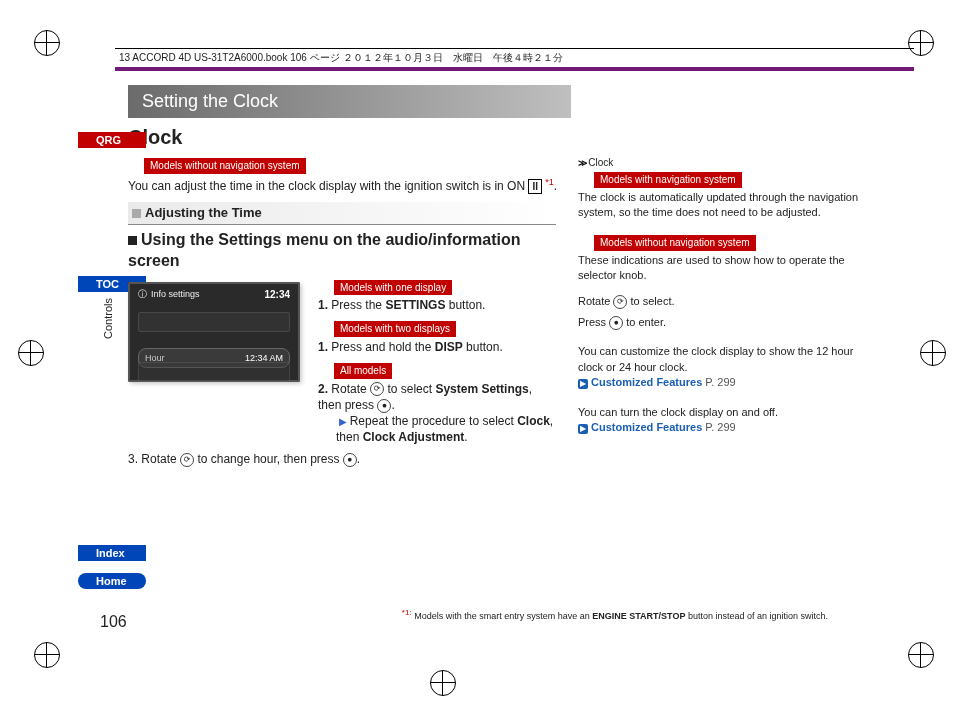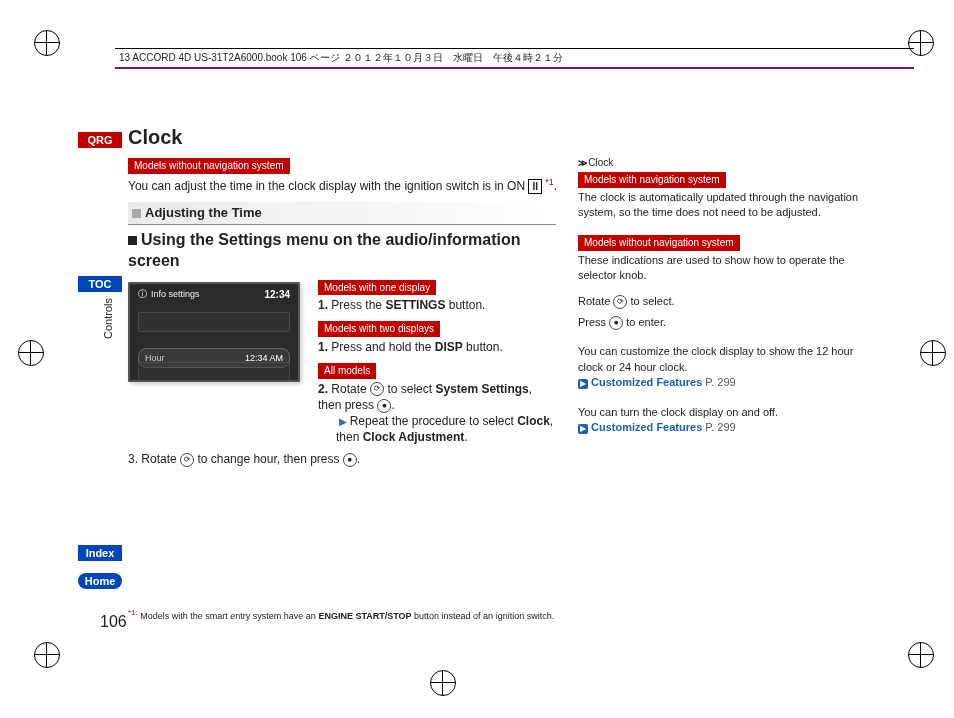--- a/index.html
+++ b/index.html
@@ -28,21 +28,21 @@
     top: 11px; left: 0;
   }
   .reg::after {
     content: ""; position: absolute; height: 24px; width: 1px; background:#000;
     left: 11px; top: 0;
   }
   .header-line {
     position: absolute;
     top: 48px; left: 115px; right: 40px;
     border-top: 1px solid #000;
-    border-bottom: 2px solid #701a75;
+    border-bottom: 4px solid #701a75;
     font-size: 10px;
     padding: 2px 4px;
     white-space: nowrap;
   }
   .title-bar {
     position: absolute;
     top: 85px; left: 128px; width: 415px;
     background: linear-gradient(to right, #6b6b6b, #bfbfbf);
     color: #fff;
     font-size: 18px;
@@ -53,42 +53,42 @@
     position: absolute;
     top: 126px; left: 128px;
     font-size: 20px;
     font-weight: bold;
   }
   .left-nav { position: absolute; left: 78px; }
   .nav-btn {
     color: #fff;
     font-size: 11px;
     font-weight: bold;
-    padding: 2px 6px;
-    text-align: center;
+    padding: 2px 18px;
+    text-align: left;
     width: 32px;
   }
   .qrg { background: #c10000; top: 132px; }
   .toc { background: #0046b8; top: 276px; }
   .index { background: #0046b8; top: 545px; }
   .home { background: #0046b8; top: 573px; border-radius: 8px; }
   .controls-label {
     position: absolute;
     left: 102px; top: 298px;
     writing-mode: vertical-rl;
     font-size: 11px;
     transform: rotate(180deg);
   }
   .red-tag {
     display: inline-block;
     background: #c10000;
     color: #fff;
     font-size: 10px;
     padding: 1px 6px;
-    margin: 2px 0;
+    margin: 2px 16px;
   }
   .col-left {
     position: absolute;
     left: 128px; top: 156px;
     width: 430px;
     font-size: 12px;
     line-height: 1.35;
   }
   .sup { color: #c10000; font-size: 9px; vertical-align: super; }
   .sub-head-bar {
@@ -134,20 +134,21 @@
     line-height: 1.4;
   }
   .col-right .rt-head { font-size: 10px; }
   .link-ref { color: #1a5fb4; font-weight: bold; font-size: 11px;}
   .link-arrow { display:inline-block; width:10px; height:10px; background:#1a5fb4; color:#fff; font-size:8px; line-height:10px; text-align:center; border-radius:2px; margin-right:3px;}
   .footnote {
     position: absolute;
     left: 128px; top: 608px;
     font-size: 9px;
     width: 700px;
+    text-align: right;
   }
   .footnote .sup { font-size:8px;}
   .page-num {
     position: absolute;
     left: 100px; top: 613px;
     font-size: 16px;
     font-weight: 500;
   }
   .on-box { display:inline-block; border:1px solid #000; padding:0 3px; font-size:10px; font-weight:bold;}
   .dbl-chev { font-size:9px; color:#000; font-weight:bold; letter-spacing:-2px;}
@@ -160,20 +161,21 @@
   <div class="reg" style="top:30px; left:34px;"></div>
   <div class="reg" style="top:30px; right:20px;"></div>
   <div class="reg" style="top:340px; left:18px;"></div>
   <div class="reg" style="top:340px; right:8px;"></div>
   <div class="reg" style="top:642px; left:34px;"></div>
   <div class="reg" style="top:642px; right:20px;"></div>
   <div class="reg" style="top:670px; left:430px;"></div>
 
   <div class="header-line">13 ACCORD 4D US-31T2A6000.book  106 ページ  ２０１２年１０月３日　水曜日　午後４時２１分</div>
 
+  <div class="title-bar">Setting the Clock</div>
   <div class="section-title">Clock</div>
 
   <div class="left-nav nav-btn qrg" style="position:absolute;">QRG</div>
   <div class="left-nav nav-btn toc" style="position:absolute;">TOC</div>
   <div class="left-nav nav-btn index" style="position:absolute;">Index</div>
   <div class="left-nav nav-btn home" style="position:absolute;">Home</div>
   <div class="controls-label">Controls</div>
 
   <div class="col-left">
     <span class="red-tag">Models without navigation system</span><br>

